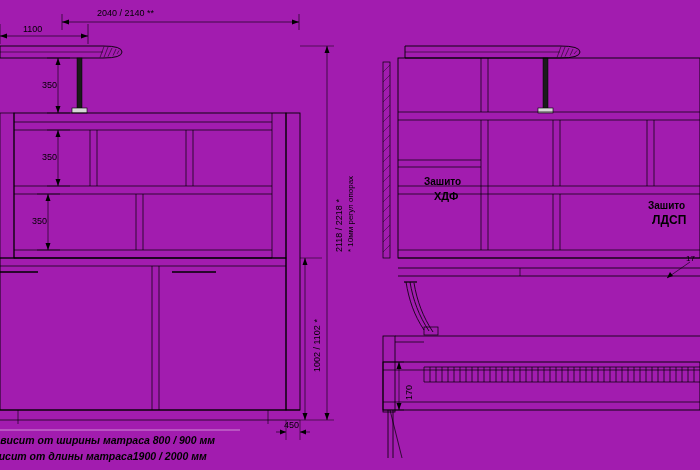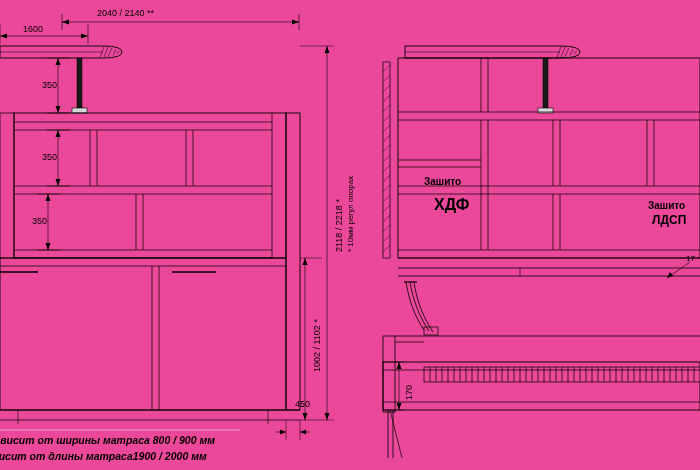--- a/index.html
+++ b/index.html
@@ -8,21 +8,21 @@
     background: #ffffff;
   }
   body {
     font-family: "Liberation Sans", sans-serif;
   }
   #sheet {
     position: relative;
     width: 700px;
     height: 470px;
     overflow: hidden;
-    background: #ec4899;
+    background: #a21caf;
   }
   svg#drawing {
     position: absolute;
     left: 0;
     top: 0;
     width: 700px;
     height: 470px;
   }
   .lbl {
     position: absolute;
@@ -290,33 +290,33 @@
       <path d="M399 410 L396.5 403 L401.5 403 Z" fill="#000" stroke="none"></path>
 
       <line x1="667" y1="278" x2="690" y2="262" stroke-width="0.6"></line>
       <path d="M667 278 L673 276 L670 272 Z" fill="#000" stroke="none"></path>
 
       <line x1="0" y1="430" x2="240" y2="430" stroke-width="0.5" stroke="#ffffff"></line>
     </g>
   </svg>
 
   <div class="lbl" style="left:97px; top:8px;">2040 / 2140 **</div>
-  <div class="lbl" style="left:23px; top:24px;">1600</div>
+  <div class="lbl" style="left:23px; top:24px;">1100</div>
 
   <div class="lbl" style="left:42px; top:80px;">350</div>
   <div class="lbl" style="left:42px; top:152px;">350</div>
   <div class="lbl" style="left:32px; top:216px;">350</div>
 
   <div class="lbl vert" style="left:334px; top:252px;">2118 / 2218 *</div>
   <div class="lbl vert small" style="left:346px; top:252px;">* 10мм регул опорах</div>
   <div class="lbl vert" style="left:312px; top:372px;">1002 / 1102 *</div>
-  <div class="lbl" style="left:284px; top:399px;margin-left:11px;">450</div>
+  <div class="lbl" style="left:284px; top:420px;">450</div>
 
   <div class="lbl italic" style="left:424px; top:176px; font-size:10px;">Зашито</div>
-  <div class="lbl italic" style="left:434px; top:196px; font-size:16px;">ХДФ</div>
+  <div class="lbl italic" style="left:434px; top:190px; font-size:11px;">ХДФ</div>
   <div class="lbl italic" style="left:648px; top:200px; font-size:10px;">Зашито</div>
   <div class="lbl italic" style="left:652px; top:214px; font-size:12px;">ЛДСП</div>
 
   <div class="lbl vert" style="left:404px; top:400px;">170</div>
   <div class="lbl small" style="left:686px; top:254px;">17</div>
 
   <div class="lbl note" style="left:-18px; top:434px;">* зависит от ширины матраса 800 / 900 мм</div>
   <div class="lbl note" style="left:-30px; top:450px;">** зависит от длины матраса1900 / 2000 мм</div>
 
 </div>

